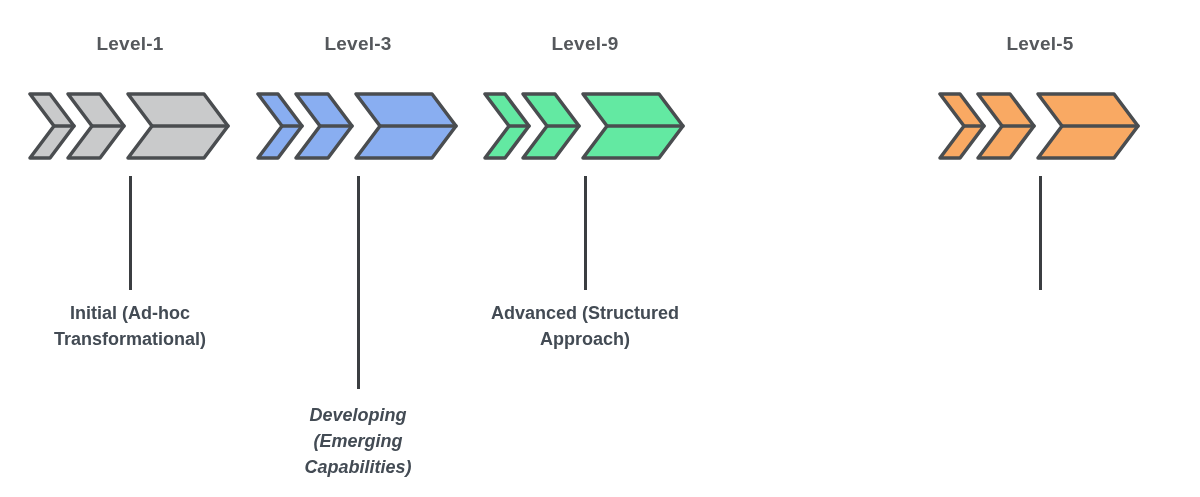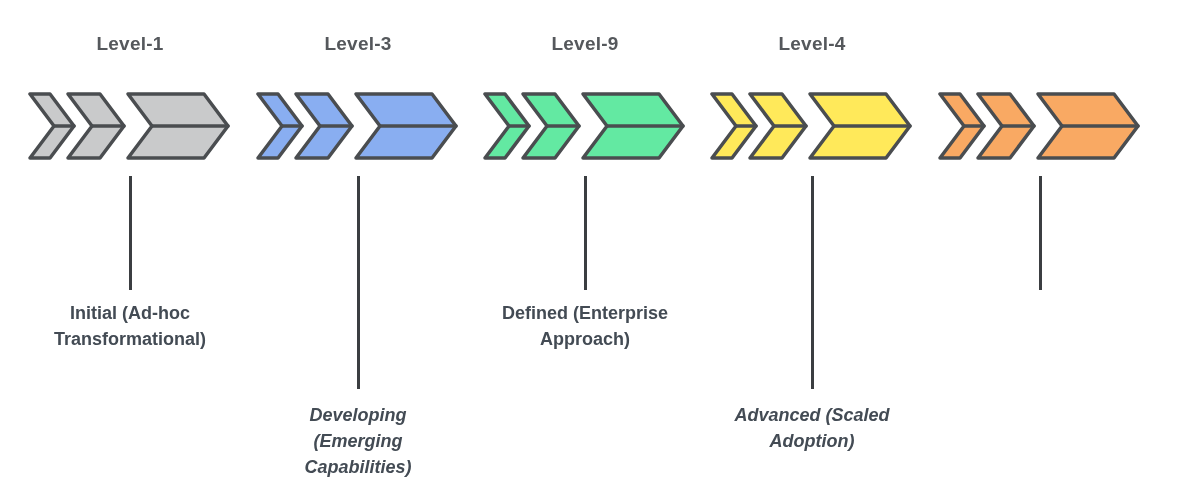--- a/index.html
+++ b/index.html
@@ -112,40 +112,27 @@
     <div class="level-title">Level-9</div>
     <svg class="chevrons" viewBox="0 0 204 70">
         <polygon points="2,3 22,3 46,35 22,67 2,67 26,35" fill="#63e9a2" stroke="#4a4d50" stroke-width="3.5" stroke-linejoin="round"></polygon>
         <line x1="26" y1="35" x2="46" y2="35" stroke="#4a4d50" stroke-width="3.5" stroke-linecap="round"></line>
         <polygon points="40,3 72,3 96,35 72,67 40,67 64,35" fill="#63e9a2" stroke="#4a4d50" stroke-width="3.5" stroke-linejoin="round"></polygon>
         <line x1="64" y1="35" x2="96" y2="35" stroke="#4a4d50" stroke-width="3.5" stroke-linecap="round"></line>
         <polygon points="100,3 176,3 200,35 176,67 100,67 124,35" fill="#63e9a2" stroke="#4a4d50" stroke-width="3.5" stroke-linejoin="round"></polygon>
         <line x1="124" y1="35" x2="200" y2="35" stroke="#4a4d50" stroke-width="3.5" stroke-linecap="round"></line>
       </svg>
     <div class="connector short"></div>
-    <div class="level-label upper">Defined (Enterprise
+    <div class="level-label upper">Advanced (Structured
 Approach)</div>
   </div>
 
-  <div class="level-col col-4">
-    <div class="level-title">Level-4</div>
-    <svg class="chevrons" viewBox="0 0 204 70">
-        <polygon points="2,3 22,3 46,35 22,67 2,67 26,35" fill="#ffe95a" stroke="#4a4d50" stroke-width="3.5" stroke-linejoin="round"></polygon>
-        <line x1="26" y1="35" x2="46" y2="35" stroke="#4a4d50" stroke-width="3.5" stroke-linecap="round"></line>
-        <polygon points="40,3 72,3 96,35 72,67 40,67 64,35" fill="#ffe95a" stroke="#4a4d50" stroke-width="3.5" stroke-linejoin="round"></polygon>
-        <line x1="64" y1="35" x2="96" y2="35" stroke="#4a4d50" stroke-width="3.5" stroke-linecap="round"></line>
-        <polygon points="100,3 176,3 200,35 176,67 100,67 124,35" fill="#ffe95a" stroke="#4a4d50" stroke-width="3.5" stroke-linejoin="round"></polygon>
-        <line x1="124" y1="35" x2="200" y2="35" stroke="#4a4d50" stroke-width="3.5" stroke-linecap="round"></line>
-      </svg>
-    <div class="connector long"></div>
-    <div class="level-label lower">Advanced (Scaled
-Adoption)</div>
-  </div>
 
   <div class="level-col col-5">
+    <div class="level-title">Level-5</div>
     <svg class="chevrons" viewBox="0 0 204 70">
         <polygon points="2,3 22,3 46,35 22,67 2,67 26,35" fill="#f9a963" stroke="#4a4d50" stroke-width="3.5" stroke-linejoin="round"></polygon>
         <line x1="26" y1="35" x2="46" y2="35" stroke="#4a4d50" stroke-width="3.5" stroke-linecap="round"></line>
         <polygon points="40,3 72,3 96,35 72,67 40,67 64,35" fill="#f9a963" stroke="#4a4d50" stroke-width="3.5" stroke-linejoin="round"></polygon>
         <line x1="64" y1="35" x2="96" y2="35" stroke="#4a4d50" stroke-width="3.5" stroke-linecap="round"></line>
         <polygon points="100,3 176,3 200,35 176,67 100,67 124,35" fill="#f9a963" stroke="#4a4d50" stroke-width="3.5" stroke-linejoin="round"></polygon>
         <line x1="124" y1="35" x2="200" y2="35" stroke="#4a4d50" stroke-width="3.5" stroke-linecap="round"></line>
       </svg>
     <div class="connector short"></div>
   </div>

